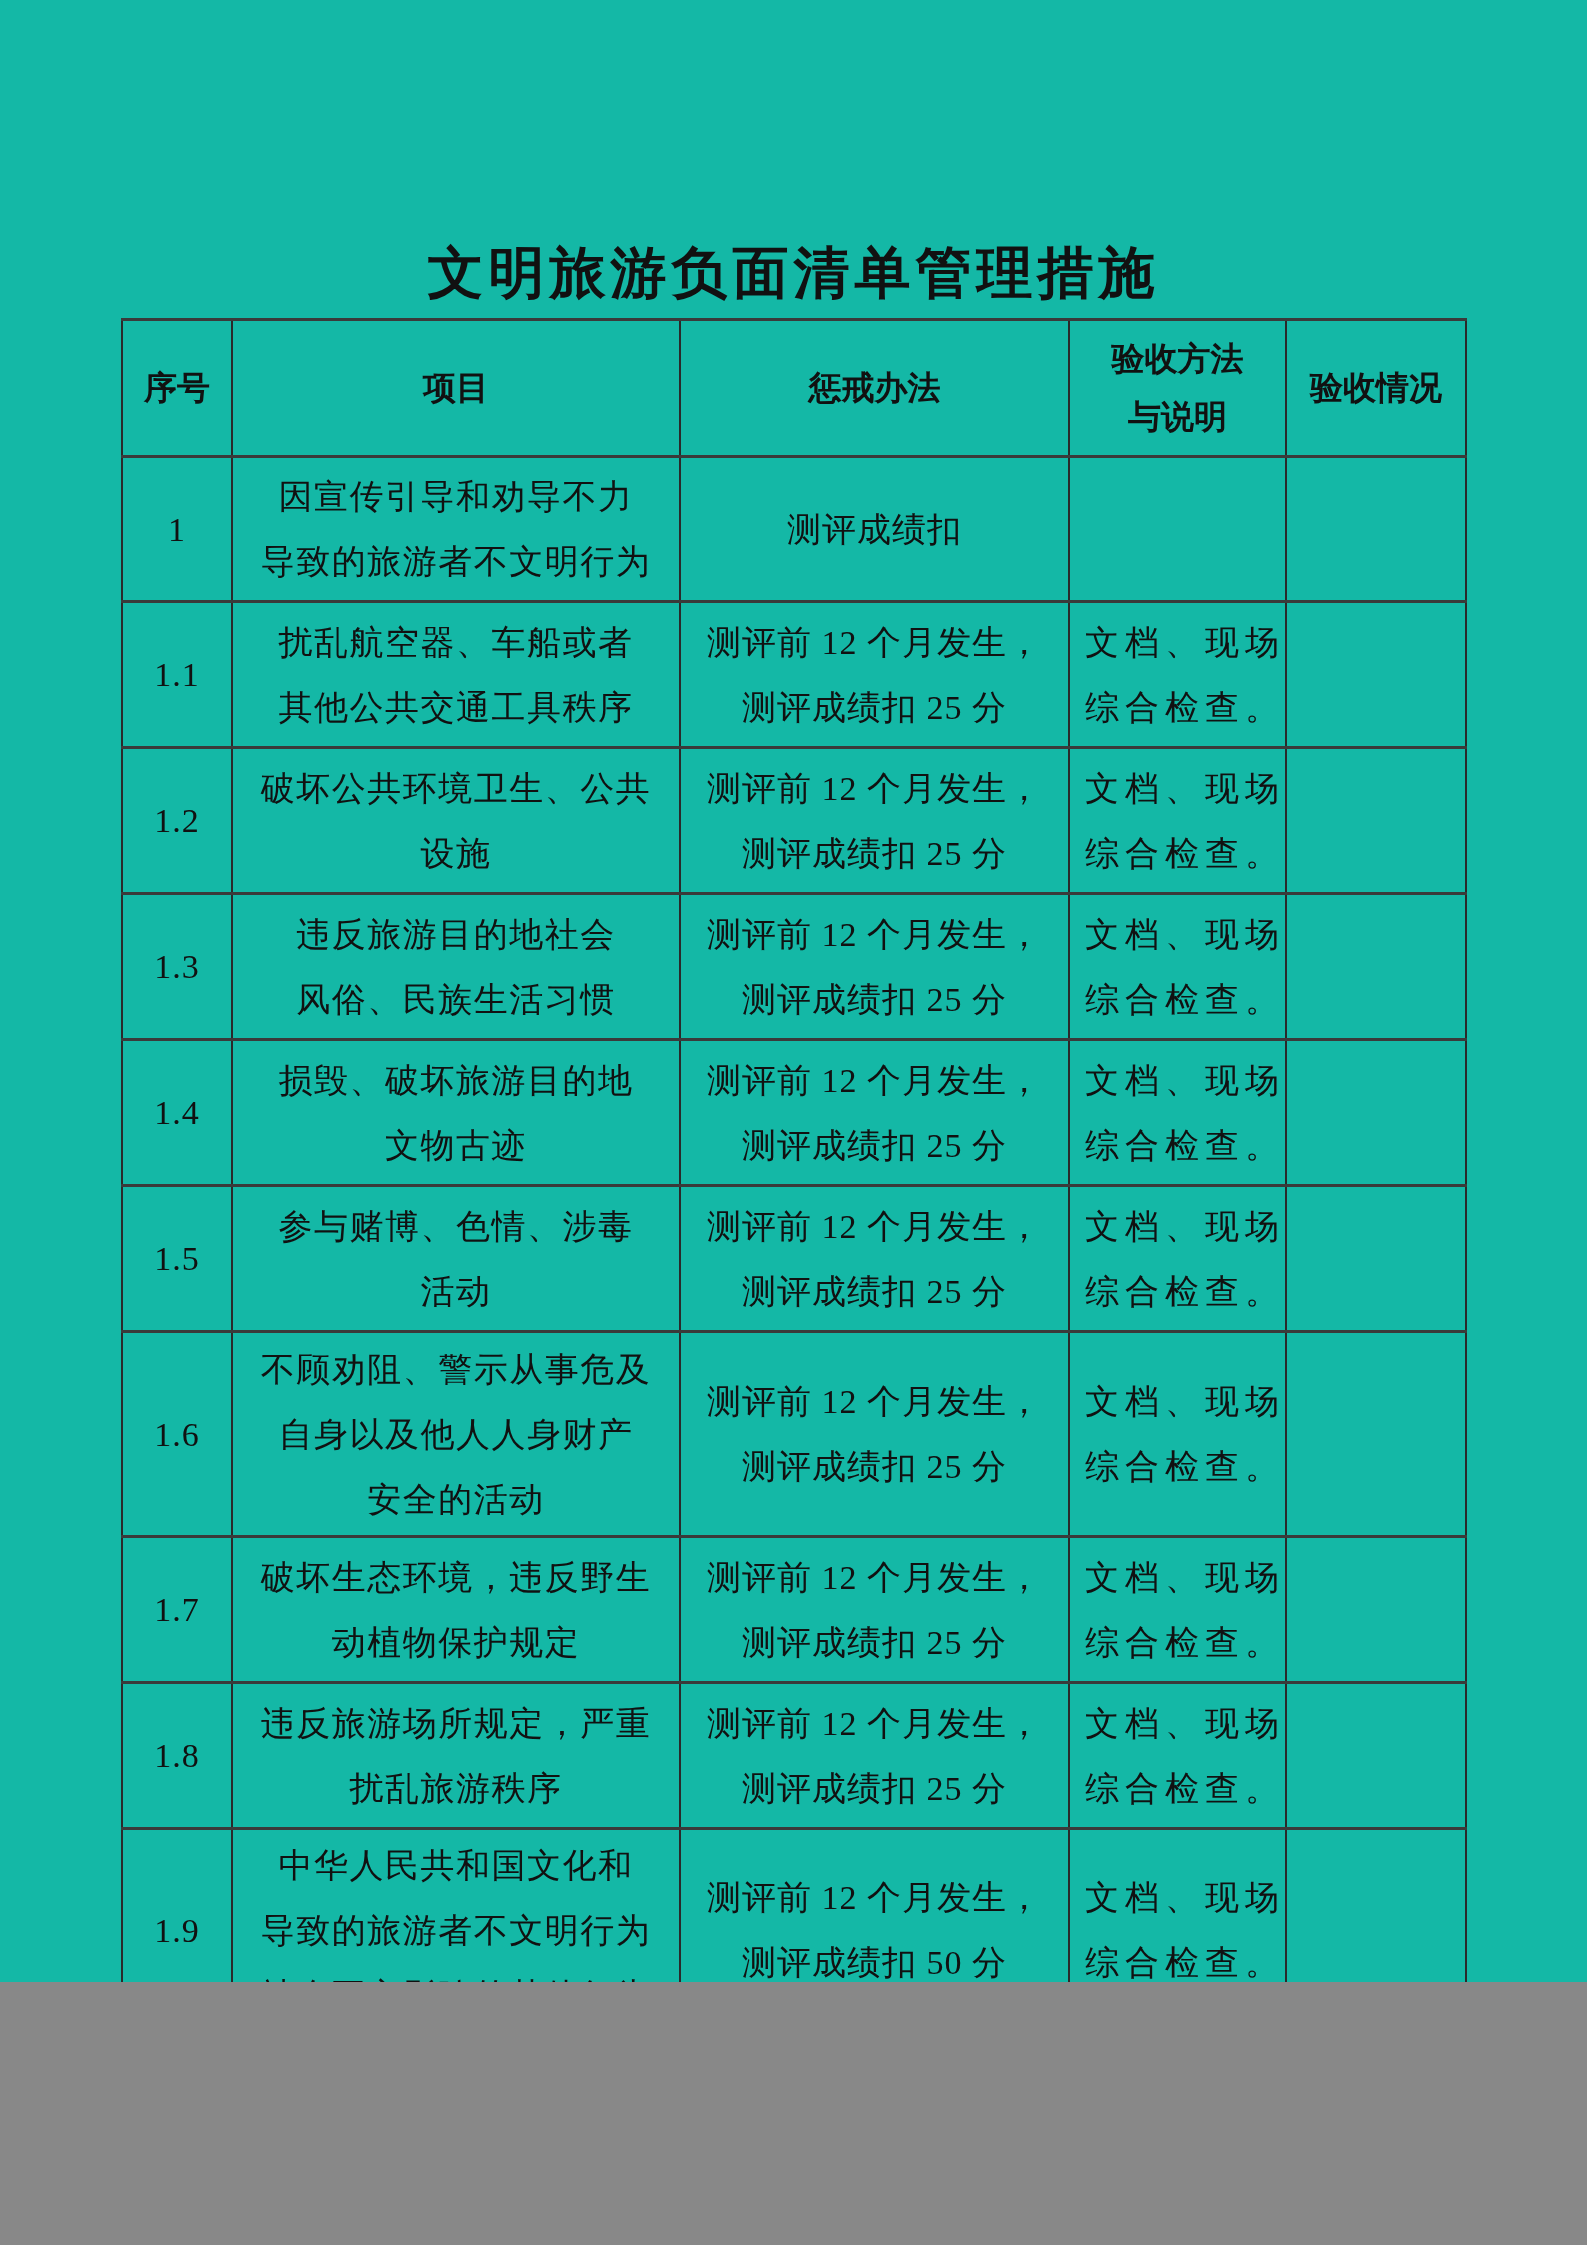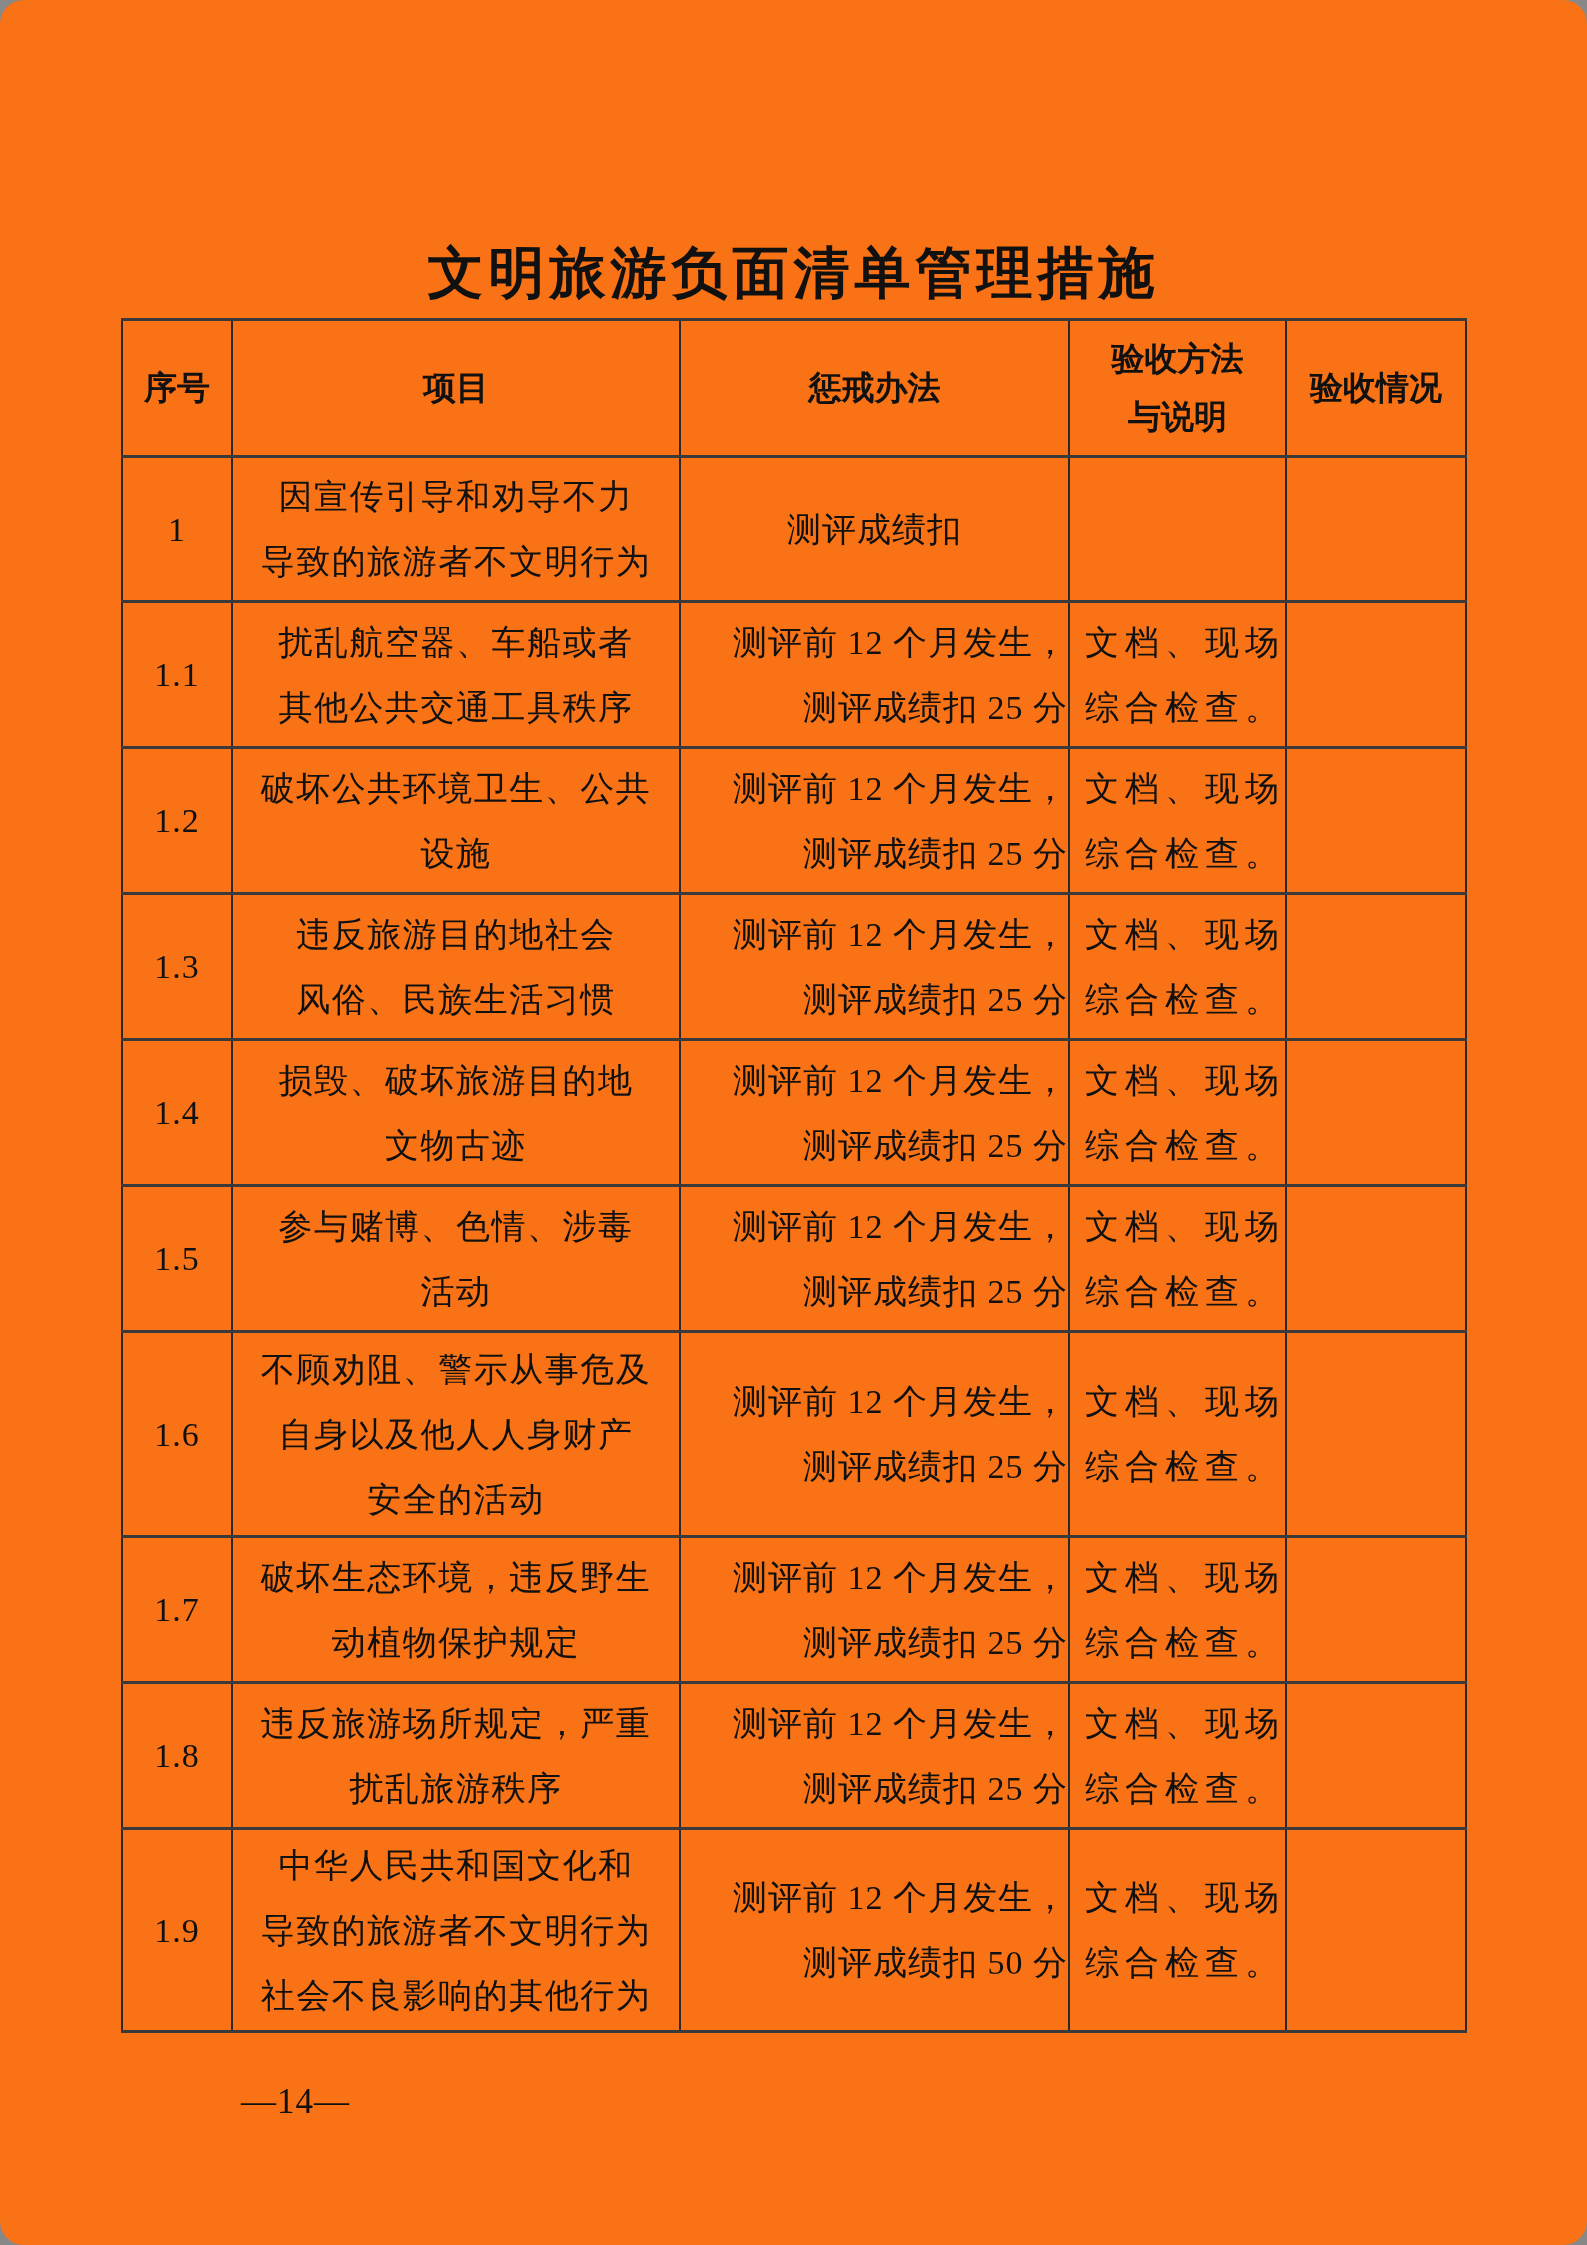--- a/index.html
+++ b/index.html
@@ -1,24 +1,23 @@
 <!DOCTYPE html>
 <html lang="zh"><head>
 <meta charset="utf-8">
 <style>
   html, body { margin: 0; padding: 0; background: #888; }
   .page {
     position: relative;
     width: 1587px;
-    height: 2245px;
+    height: 1982px;
     margin: 0 auto;
-    background: #f97316;
+    background: #14b8a6;
     font-family: "Liberation Serif", "DejaVu Serif", serif;
     color: #111;
-    border-radius: 24px;
   }
   .doc-title {
     position: absolute;
     top: 205px;
     left: 0;
     width: 1587px;
     text-align: center;
     font-family: "Liberation Serif", "DejaVu Serif", serif;
     font-weight: 700;
     font-size: 56px;
@@ -66,21 +65,21 @@
     text-align: center;
     letter-spacing: 1px;
   }
   td.cell-item {
     text-align: center;
     padding-left: 10px;
     padding-right: 2px;
     letter-spacing: 1.5px;
   }
   td.cell-penalty {
-    text-align: right;
+    text-align: center;
     padding-left: 8px;
     padding-right: 2px;
     letter-spacing: 1px;
   }
   td.cell-penalty.center { text-align: center; padding-left: 0; }
   td.cell-method {
     text-align: right;
     padding-left: 12px;
     padding-right: 8px;
     letter-spacing: 6px;

